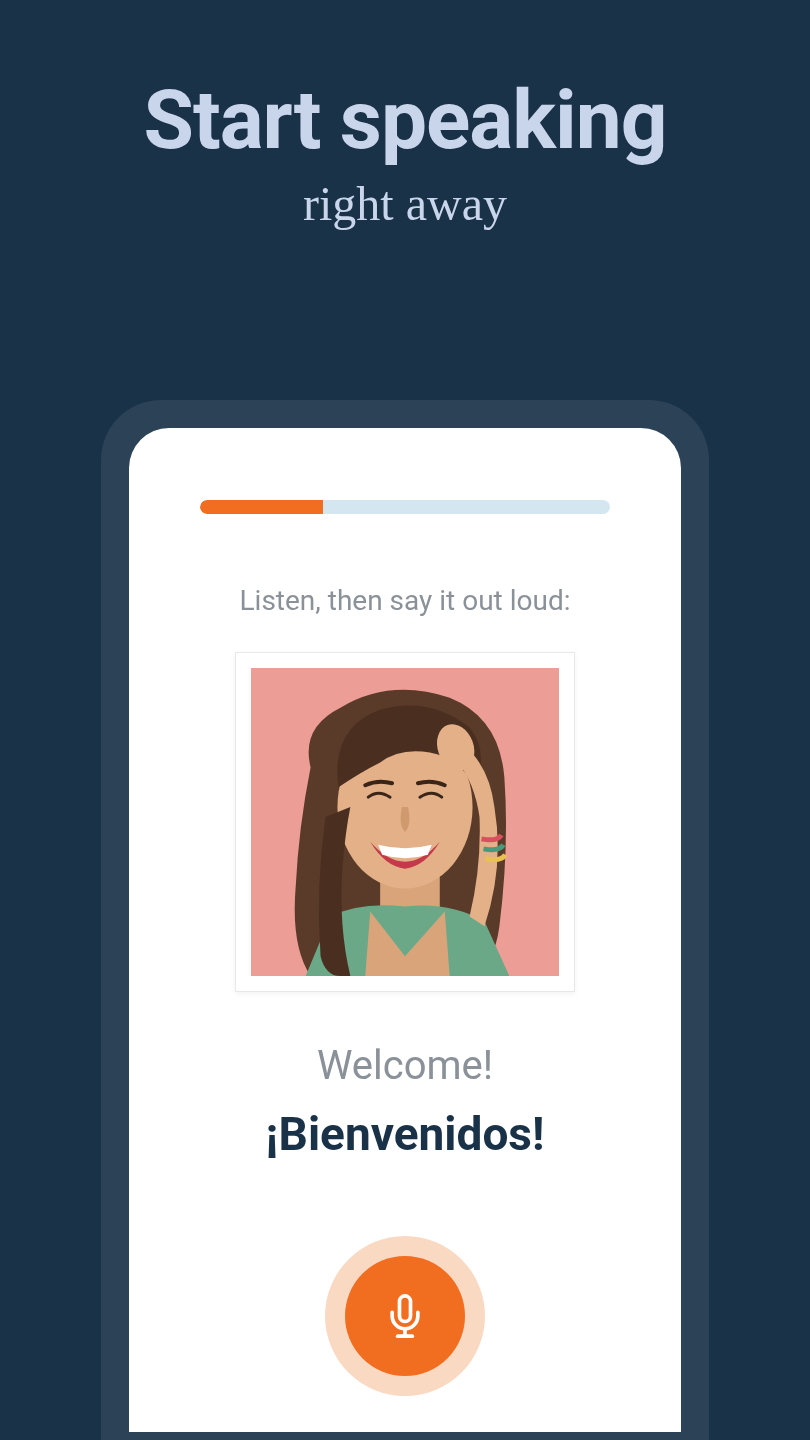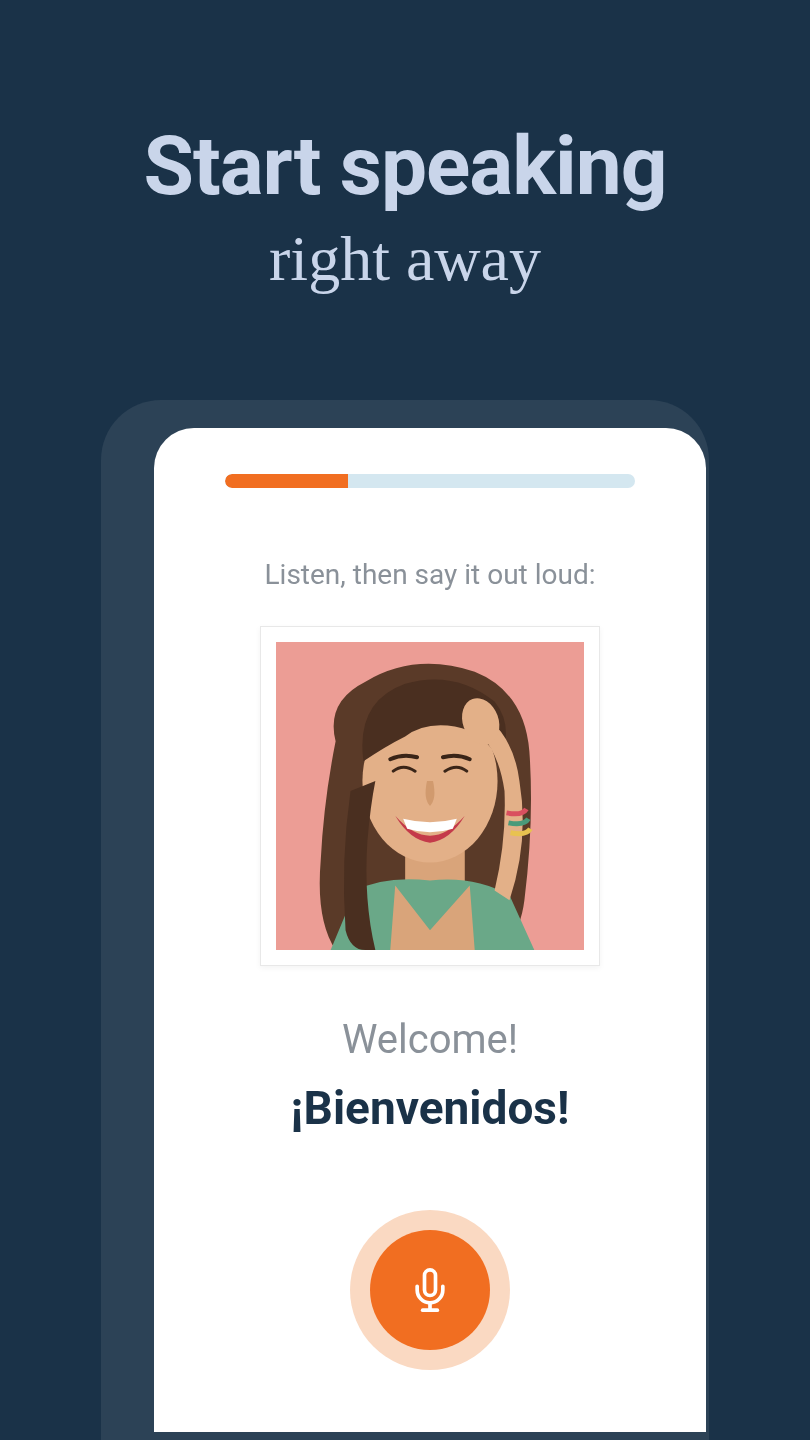--- a/index.html
+++ b/index.html
@@ -11,30 +11,30 @@
       width: 810px;
       height: 1440px;
       background-color: #1a3248;
       font-family: -apple-system, BlinkMacSystemFont, 'Segoe UI', Roboto, Helvetica, Arial, sans-serif;
       overflow: hidden;
       position: relative;
     }
     .headline {
       text-align: center;
       color: #c9d5ea;
-      padding-top: 118px;
+      padding-top: 72px;
     }
     .headline-bold {
       font-size: 82px;
       font-weight: 700;
       letter-spacing: -1px;
     }
     .headline-serif {
       font-family: Georgia, 'Times New Roman', serif;
-      font-size: 64px;
+      font-size: 48px;
       font-weight: 400;
       margin-top: 8px;
     }
     .phone-frame {
       position: absolute;
       bottom: -20px;
       left: 50%;
       transform: translateX(-50%);
       width: 608px;
       height: 1060px;
@@ -43,23 +43,22 @@
       padding: 28px;
     }
     .phone-screen {
       width: 100%;
       height: 100%;
       background-color: #ffffff;
       border-radius: 40px 40px 0 0;
       display: flex;
       flex-direction: column;
       align-items: center;
-      padding-top: 46px;
-      overflow: hidden;
-      margin-left: 25px;
+      padding-top: 72px;
+      overflow: hidden;
     }
     .progress-bar {
       width: 410px;
       height: 14px;
       background-color: #d4e7f0;
       border-radius: 7px;
       overflow: hidden;
     }
     .progress-fill {
       height: 100%;

